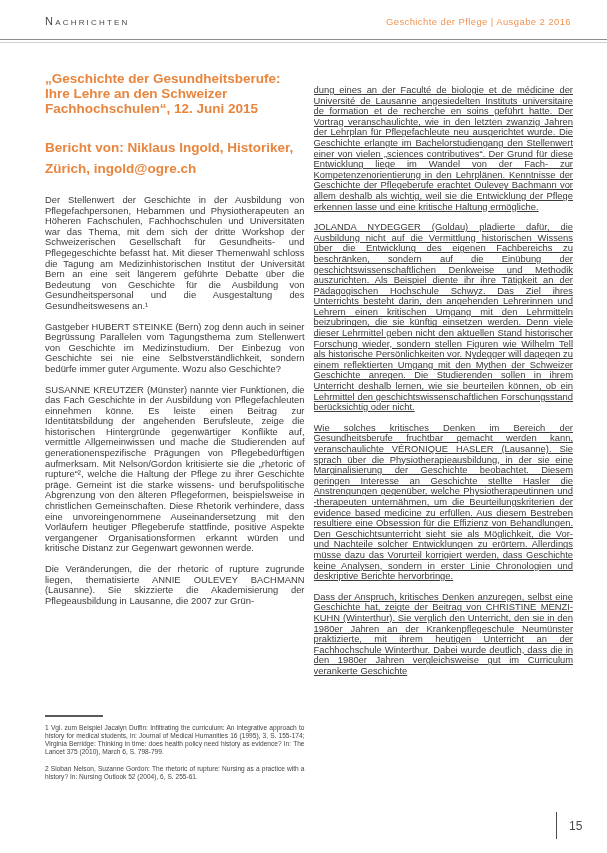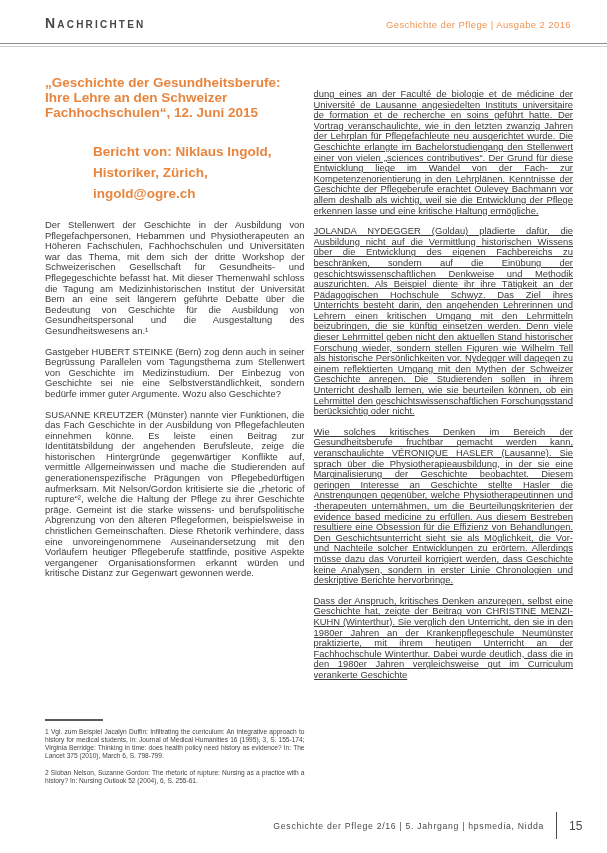--- a/index.html
+++ b/index.html
@@ -12,22 +12,22 @@
     overflow: hidden;
     font-family: "Liberation Sans", sans-serif;
     color: #3b3b3b;
   }
   
   .page-header {
     display: flex; justify-content: space-between; align-items: baseline;
     padding: 15px 36px 0 45px;
   }
   .section-label {
-    font-size: 14px; letter-spacing: 2.2px;
-    color: #474747; font-variant: small-caps; font-weight: 700;
+    font-size: 11px; letter-spacing: 2.2px;
+    color: #474747; font-variant: small-caps; font-weight: 400;
   }
   .issue-label {
     font-size: 9.5px; letter-spacing: 0.4px;
     color: #ef9453;
   }
   .header-rule {
     margin-top: 12px; height: 4px;
     border-top: 1px solid #8d8d8d;
     border-bottom: 1px solid #cfcfcf;
   }
@@ -38,21 +38,21 @@
     margin-top: 28px;
     height: 718px;
   }
   .col { width: 260px; display: flex; flex-direction: column; overflow: hidden; }
   .article-title {
     font-size: 13.5px; line-height: 15px; font-weight: 700;
     color: #e8853e; margin-bottom: 21px;
   }
   .article-byline {
     font-size: 13.5px; line-height: 21px; font-weight: 700;
-    color: #e8853e; margin-bottom: 16px; margin-left: 48px;
+    color: #e8853e; margin-bottom: 16px;
   }
   .body-par {
     font-size: 9.4px; line-height: 10.6px;
     text-align: justify;
     margin-bottom: 10px;
   }
   .col-right { padding-top: 14px; text-decoration: underline; }
   
   .footnotes { margin-top: auto; padding-top: 10px; }
   .fn-rule { width: 58px; border-top: 2px solid #5a5a5a; margin-bottom: 7px; }
@@ -85,36 +85,36 @@
 
   <div class="columns">
 
     <div class="col col-left">
       <h1 class="article-title">„Geschichte der Gesundheitsberufe: Ihre Lehre an den Schweizer Fachhochschulen“, 12. Juni 2015</h1>
       <h2 class="article-byline">Bericht von: Niklaus Ingold, Historiker, Zürich, ingold@ogre.ch</h2>
 
       <p class="body-par">Der Stellenwert der Geschichte in der Ausbildung von Pflegefachpersonen, Hebammen und Physiotherapeuten an Höheren Fachschulen, Fachhochschulen und Universitäten war das Thema, mit dem sich der dritte Workshop der Schweizerischen Gesellschaft für Gesundheits- und Pflegegeschichte befasst hat. Mit dieser Themenwahl schloss die Tagung am Medizinhistorischen Institut der Universität Bern an eine seit längerem geführte Debatte über die Bedeutung von Geschichte für die Ausbildung von Gesundheitspersonal und die Ausgestaltung des Gesundheitswesens an.¹</p>
       <p class="body-par">Gastgeber HUBERT STEINKE (Bern) zog denn auch in seiner Begrüssung Parallelen vom Tagungsthema zum Stellenwert von Geschichte im Medizinstudium. Der Einbezug von Geschichte sei nie eine Selbstverständlichkeit, sondern bedürfe immer guter Argumente. Wozu also Geschichte?</p>
       <p class="body-par">SUSANNE KREUTZER (Münster) nannte vier Funktionen, die das Fach Geschichte in der Ausbildung von Pflegefachleuten einnehmen könne. Es leiste einen Beitrag zur Identitätsbildung der angehenden Berufsleute, zeige die historischen Hintergründe gegenwärtiger Konflikte auf, vermittle Allgemeinwissen und mache die Studierenden auf generationenspezifische Prägungen von Pflegebedürftigen aufmerksam. Mit Nelson/Gordon kritisierte sie die „rhetoric of rupture“², welche die Haltung der Pflege zu ihrer Geschichte präge. Gemeint ist die starke wissens- und berufspolitische Abgrenzung von den älteren Pflegeformen, beispielsweise in christlichen Gemeinschaften. Diese Rhetorik verhindere, dass eine unvoreingenommene Auseinandersetzung mit den Vorläufern heutiger Pflegeberufe stattfinde, positive Aspekte vergangener Organisationsformen erkannt würden und kritische Distanz zur Gegenwart gewonnen werde.</p>
+      <p class="body-par">Die Veränderungen, die der rhetoric of rupture zugrunde liegen, thematisierte ANNIE OULEVEY BACHMANN (Lausanne). Sie skizzierte die Akademisierung der Pflegeausbildung in Lausanne, die 2007 zur Grün-</p>
 
       <div class="footnotes">
         <div class="fn-rule"></div>
         <p class="footnote">1 Vgl. zum Beispiel Jacalyn Duffin: Infiltrating the curriculum: An integrative approach to history for medical students, in: Journal of Medical Humanities 16 (1995), 3, S. 155-174; Virginia Berridge: Thinking in time: does health policy need history as evidence? In: The Lancet 375 (2010), March 6, S. 798-799.</p>
         <p class="footnote">2 Sioban Nelson, Suzanne Gordon: The rhetoric of rupture: Nursing as a practice with a history? In: Nursing Outlook 52 (2004), 6, S. 255-61.</p>
       </div>
     </div>
 
     <div class="col col-right">
       <p class="body-par">dung eines an der Faculté de biologie et de médicine der Université de Lausanne angesiedelten Instituts universitaire de formation et de recherche en soins geführt hatte. Der Vortrag veranschaulichte, wie in den letzten zwanzig Jahren der Lehrplan für Pflegefachleute neu ausgerichtet wurde. Die Geschichte erlangte im Bachelorstudiengang den Stellenwert einer von vielen „sciences contributives“. Der Grund für diese Entwicklung liege im Wandel von der Fach- zur Kompetenzenorientierung in den Lehrplänen. Kenntnisse der Geschichte der Pflegeberufe erachtet Oulevey Bachmann vor allem deshalb als wichtig, weil sie die Entwicklung der Pflege erkennen lasse und eine kritische Haltung ermögliche.</p>
       <p class="body-par">JOLANDA NYDEGGER (Goldau) plädierte dafür, die Ausbildung nicht auf die Vermittlung historischen Wissens über die Entwicklung des eigenen Fachbereichs zu beschränken, sondern auf die Einübung der geschichtswissenschaftlichen Denkweise und Methodik auszurichten. Als Beispiel diente ihr ihre Tätigkeit an der Pädagogischen Hochschule Schwyz. Das Ziel ihres Unterrichts besteht darin, den angehenden Lehrerinnen und Lehrern einen kritischen Umgang mit den Lehrmitteln beizubringen, die sie künftig einsetzen werden. Denn viele dieser Lehrmittel geben nicht den aktuellen Stand historischer Forschung wieder, sondern stellen Figuren wie Wilhelm Tell als historische Persönlichkeiten vor. Nydegger will dagegen zu einem reflektierten Umgang mit den Mythen der Schweizer Geschichte anregen. Die Studierenden sollen in ihrem Unterricht deshalb lernen, wie sie beurteilen können, ob ein Lehrmittel den geschichtswissenschaftlichen Forschungsstand berücksichtig oder nicht.</p>
       <p class="body-par">Wie solches kritisches Denken im Bereich der Gesundheitsberufe fruchtbar gemacht werden kann, veranschaulichte VÉRONIQUE HASLER (Lausanne). Sie sprach über die Physiotherapieausbildung, in der sie eine Marginalisierung der Geschichte beobachtet. Diesem geringen Interesse an Geschichte stellte Hasler die Anstrengungen gegenüber, welche Physiotherapeutinnen und -therapeuten unternähmen, um die Beurteilungskriterien der evidence based medicine zu erfüllen. Aus diesem Bestreben resultiere eine Obsession für die Effizienz von Behandlungen. Den Geschichtsunterricht sieht sie als Möglichkeit, die Vor- und Nachteile solcher Entwicklungen zu erörtern. Allerdings müsse dazu das Vorurteil korrigiert werden, dass Geschichte keine Analysen, sondern in erster Linie Chronologien und deskriptive Berichte hervorbringe.</p>
       <p class="body-par">Dass der Anspruch, kritisches Denken anzuregen, selbst eine Geschichte hat, zeigte der Beitrag von CHRISTINE MENZI-KUHN (Winterthur). Sie verglich den Unterricht, den sie in den 1980er Jahren an der Krankenpflegeschule Neumünster praktizierte, mit ihrem heutigen Unterricht an der Fachhochschule Winterthur. Dabei wurde deutlich, dass die in den 1980er Jahren vergleichsweise gut im Curriculum verankerte Geschichte</p>
     </div>
 
   </div>
 
   <div class="page-footer">
-    <span class="journal-line">Geschichte der Pflege 2/16 | 5. Jahrgang | hpsmedia, Nidda</span>
     <span class="v-divider"></span>
     <span class="page-number">15</span>
   </div>
 
 </div>
 
 </body></html>

